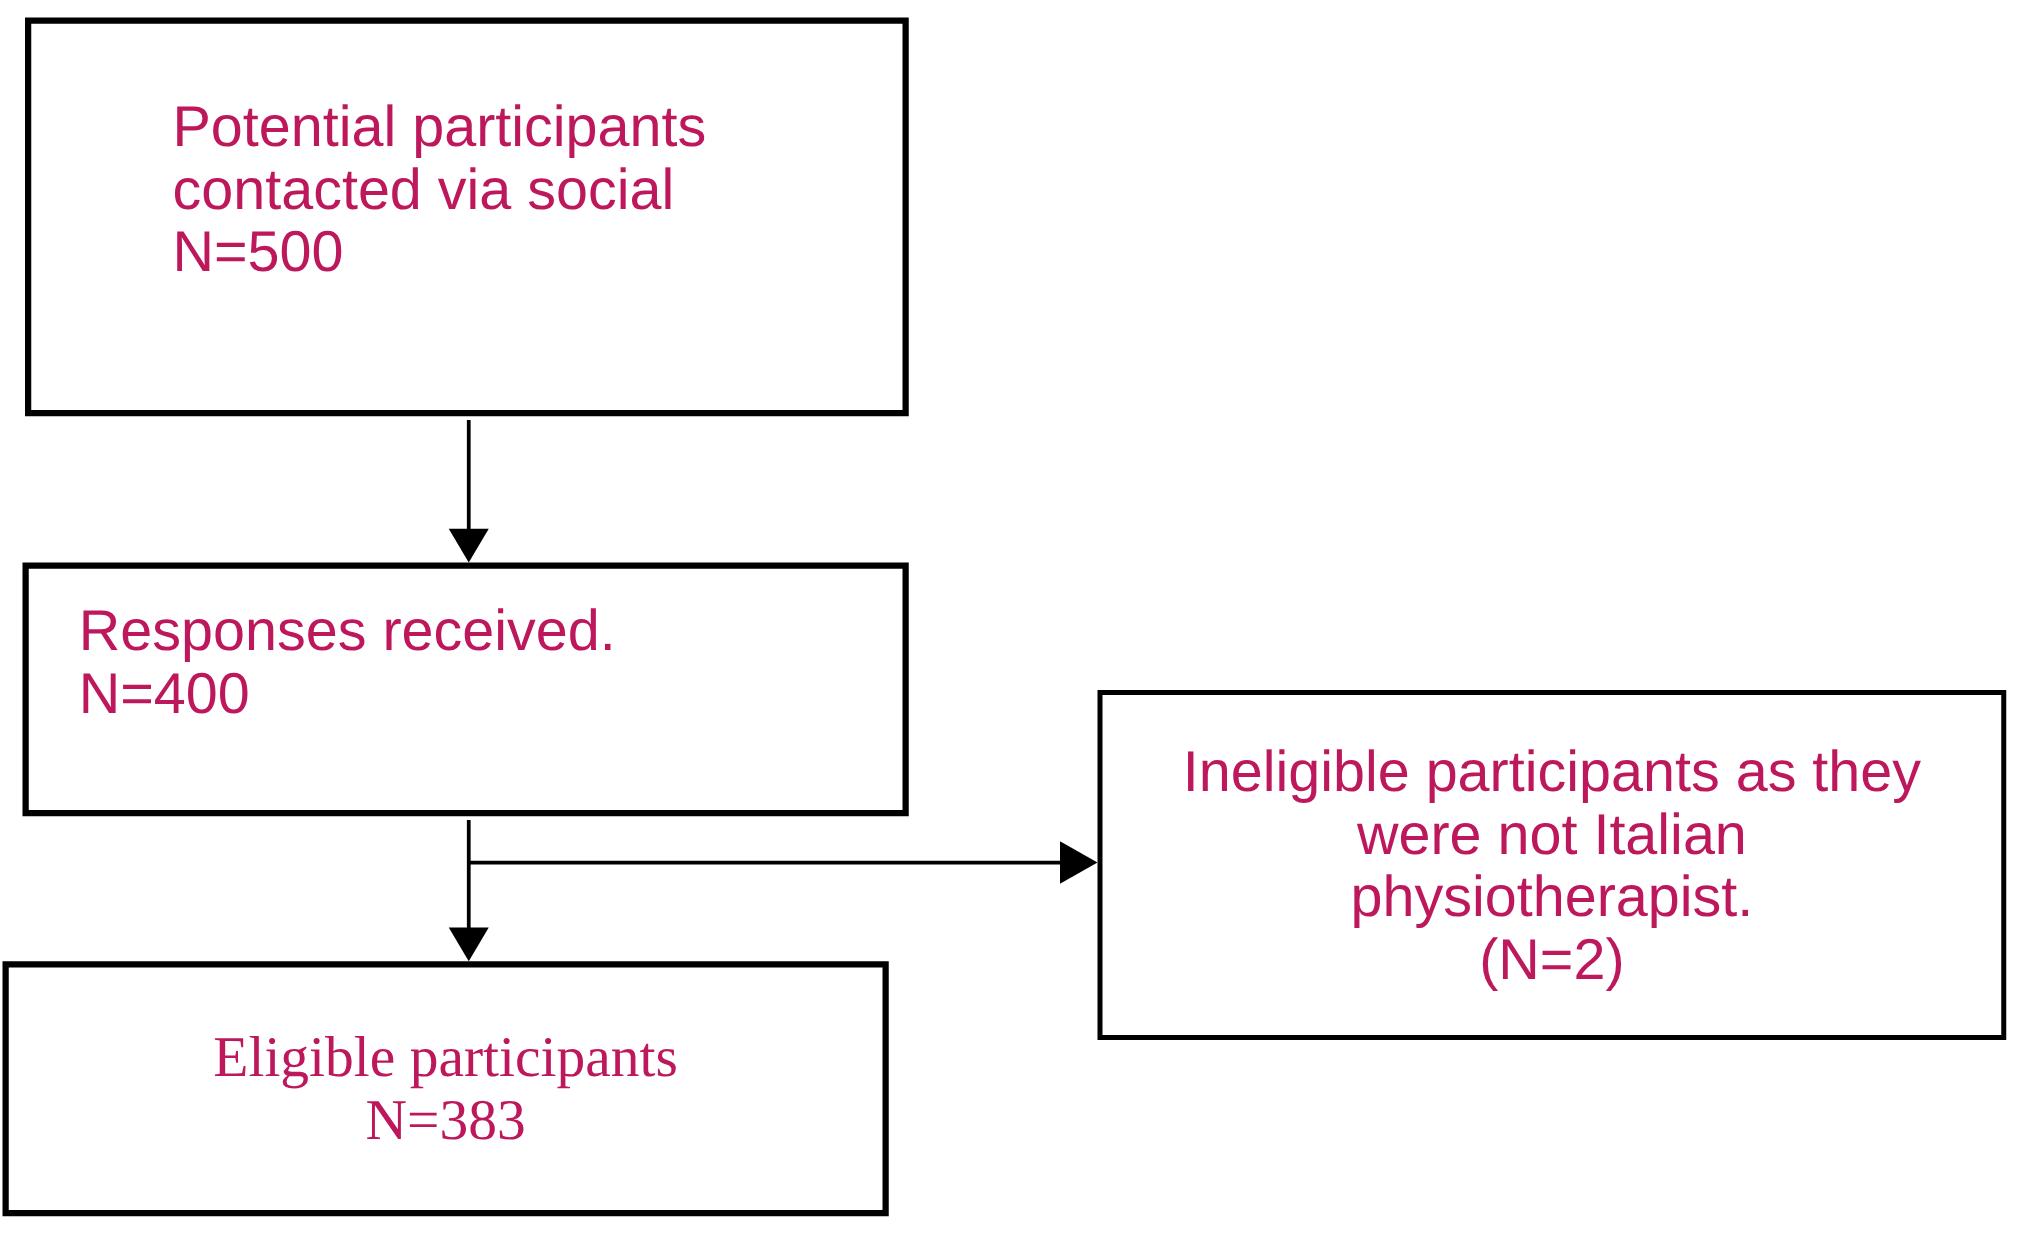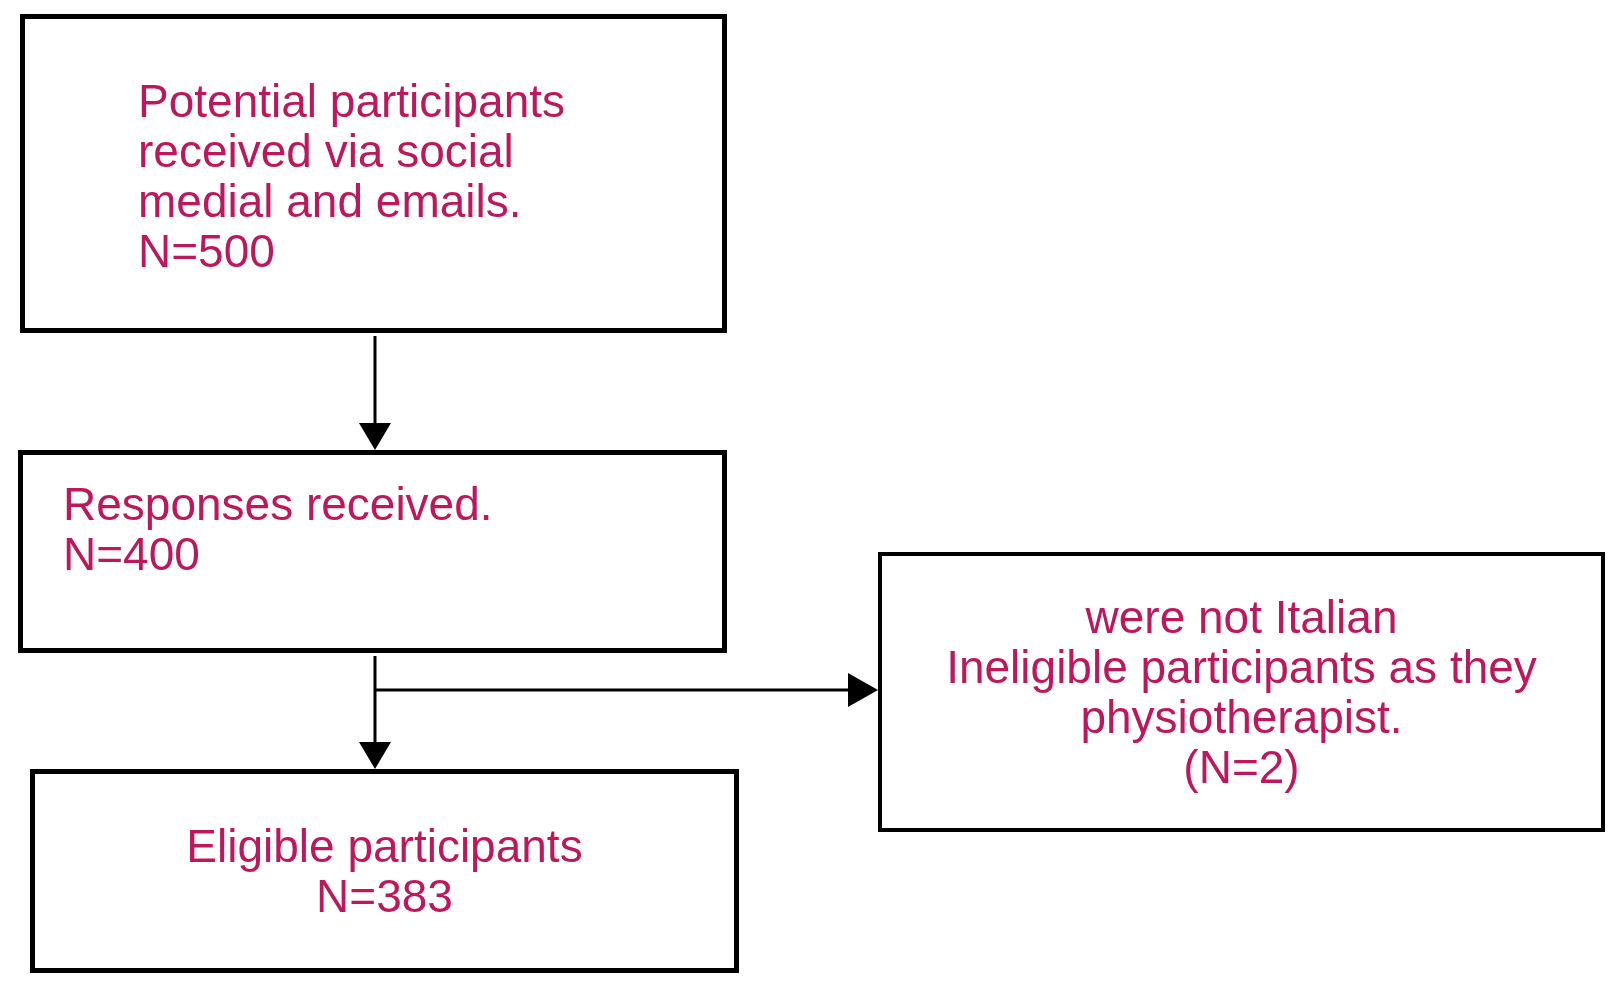--- a/index.html
+++ b/index.html
@@ -30,23 +30,24 @@
     left: 20px; top: 14px; width: 707px; height: 319px;
     padding: 57px 10px 0 113px;
     text-align: left;
   }
   #box-responses {
     left: 18px; top: 450px; width: 709px; height: 203px;
     padding: 24px 10px 0 40px;
     text-align: left;
   }
   #box-eligible {
-    left: 30px; top: 769px; width: 709px; height: 204px;
+    left: 2px; top: 769px; width: 709px; height: 204px;
     display: flex; flex-direction: column; justify-content: center;
     text-align: center;
+    font-family: Liberation Serif, serif;
   }
   #box-ineligible {
     left: 878px; top: 552px; width: 727px; height: 280px;
     border-width: 4px;
     display: flex; flex-direction: column; justify-content: center;
     text-align: center;
   }
   .connectors {
     position: absolute;
     left: 0; top: 0;
@@ -68,35 +69,34 @@
 
     <line x1="375" y1="656" x2="375" y2="745"></line>
     <polygon points="359,742 391,742 375,769"></polygon>
 
     <line x1="375" y1="690" x2="851" y2="690"></line>
     <polygon points="848,673 848,707 878,690"></polygon>
   </svg>
 
   <div class="box" id="box-contacted">
     <div class="tline">Potential participants</div>
-    <div class="tline">received via social</div>
-    <div class="tline">medial and emails.</div>
+    <div class="tline">contacted via social</div>
     <div class="tline">N=500</div>
   </div>
 
   <div class="box" id="box-responses">
     <div class="tline">Responses received.</div>
     <div class="tline">N=400</div>
   </div>
 
   <div class="box" id="box-eligible">
     <div class="tline">Eligible participants</div>
     <div class="tline">N=383</div>
   </div>
 
   <div class="box" id="box-ineligible">
+    <div class="tline">Ineligible participants as they</div>
     <div class="tline">were not Italian</div>
-    <div class="tline">Ineligible participants as they</div>
     <div class="tline">physiotherapist.</div>
     <div class="tline">(N=2)</div>
   </div>
 
 </div>
 
 </body></html>

